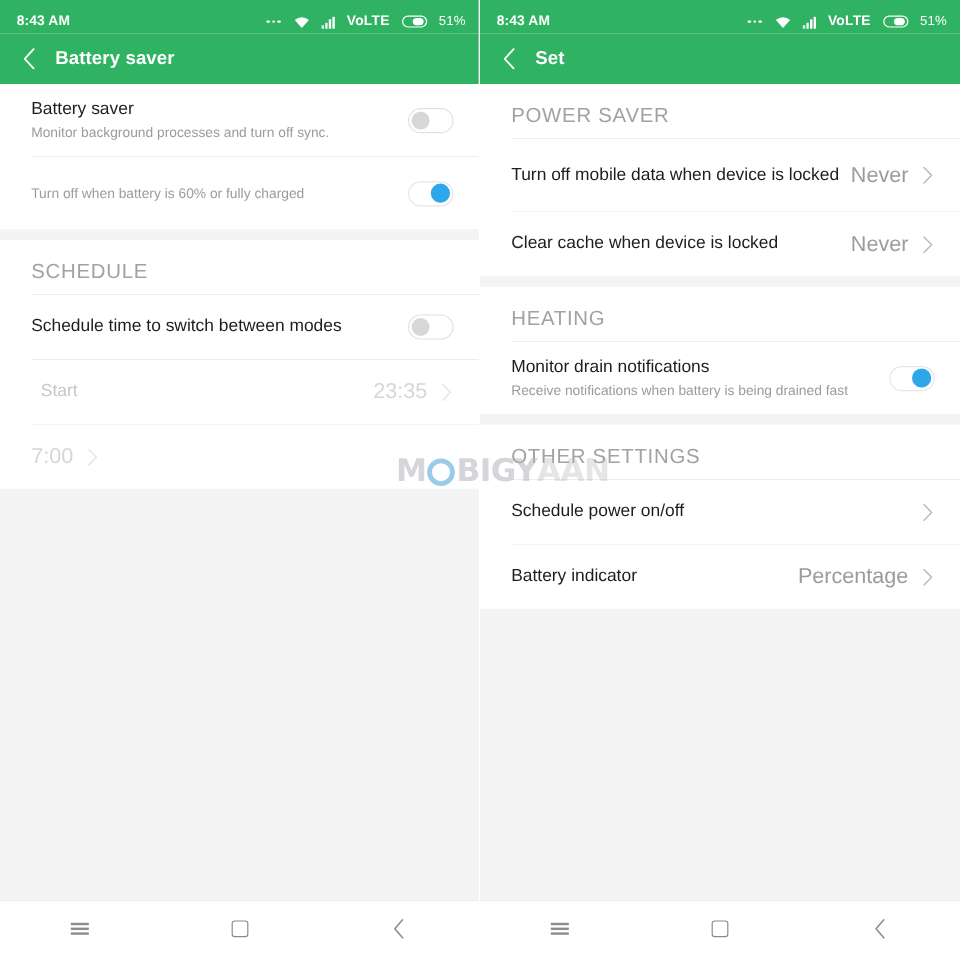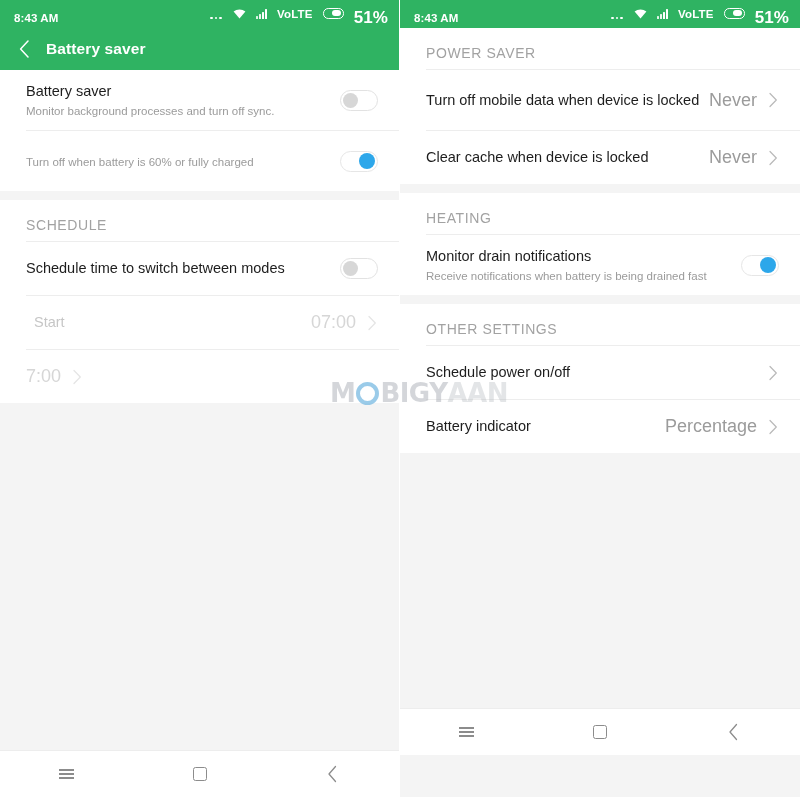--- a/index.html
+++ b/index.html
@@ -34,20 +34,21 @@
     color: #ffffff;
   }
   .status-time {
     font-size: 11.5px;
     font-weight: bold;
     letter-spacing: .1px;
   }
   .status-right {
     margin-left: auto;
     display: flex;
+    align-items: center;
     gap: 10px;
   }
   .dots-icon {
     display: flex; gap: 2px; align-items: center;
     padding-right: 1px;
   }
   .dots-icon i {
     width: 2.5px; height: 2.5px; border-radius: 50%;
     background: #ffffff; display: block;
   }
@@ -67,21 +68,21 @@
     position: relative;
     display: flex; align-items: center;
     justify-content: flex-end;
     padding: 1.3px;
   }
   .battery-icon .fill {
     width: 9px; height: 100%;
     background: #ffffff;
     border-radius: 4px;
   }
-  .battery-pct { font-size: 17px; font-weight: bold; letter-spacing: .1px; }
+  .battery-pct { font-size: 11px; font-weight: normal; letter-spacing: .1px; }
 
   
   .appbar {
     height: 42px;
     background: #2FB362;
     display: flex;
     align-items: center;
     padding-left: 13px;
     color: #ffffff;
   }
@@ -100,21 +101,21 @@
 
   
   .content {
     background: #f4f4f4;
     height: calc(797px - 28px - 42px);
     position: relative;
   }
   .list-block { background: #ffffff; }
   .section-head {
     background: #ffffff;
-    font-size: 14px;
+    font-size: 17px;
     color: #a2a2a2;
     letter-spacing: .6px;
     padding: 17px 12px 8px 26px;
   }
   .section-gap { height: 9px; background: #f4f4f4; }
 
   .row {
     display: flex;
     align-items: center;
     background: #ffffff;
@@ -324,21 +325,21 @@
           </div>
           <span class="toggle">
               <span class="knob"></span>
             </span>
         </div>
         <div class="divider"></div>
         <div class="row disabled">
           <div class="row-texts">
             <div class="row-title">Start</div>
           </div>
-          <span class="row-value">07:00</span>
+          <span class="row-value">23:35</span>
           <svg class="row-chevron" viewBox="0 0 11 16">
               <path d="M2 1.5 8.3 8 2 14.5" fill="none" stroke="#b9b9b9" stroke-width="1.2" stroke-linecap="round" stroke-linejoin="round"></path>
             </svg>
         </div>
         <div class="divider"></div>
         <div class="row disabled">
           <span class="row-value">7:00</span>
           <svg class="row-chevron" viewBox="0 0 11 16">
               <path d="M2 1.5 8.3 8 2 14.5" fill="none" stroke="#b9b9b9" stroke-width="1.2" stroke-linecap="round" stroke-linejoin="round"></path>
             </svg>
@@ -387,20 +388,28 @@
             <i></i>
           </span>
         <span class="volte-label">VoLTE</span>
         <span class="battery-icon">
             <span class="fill"></span>
           </span>
         <span class="battery-pct">51%</span>
       </div>
     </div>
 
+    <div class="appbar">
+      <span class="back-chevron">
+        <svg width="11" height="18" viewBox="0 0 11 18">
+            <path d="M9 1 1.6 9 9 17" fill="none" stroke="#fff" stroke-width="1.5" stroke-linecap="round" stroke-linejoin="round"></path>
+          </svg>
+      </span>
+      <span class="appbar-title">Set</span>
+    </div>
 
     <div class="content">
 
       <div class="list-block">
         <div class="section-head">POWER SAVER</div>
         <div class="divider"></div>
         <div class="row tall">
           <div class="row-texts">
             <div class="row-title">Turn off mobile data when device is locked</div>
           </div>

